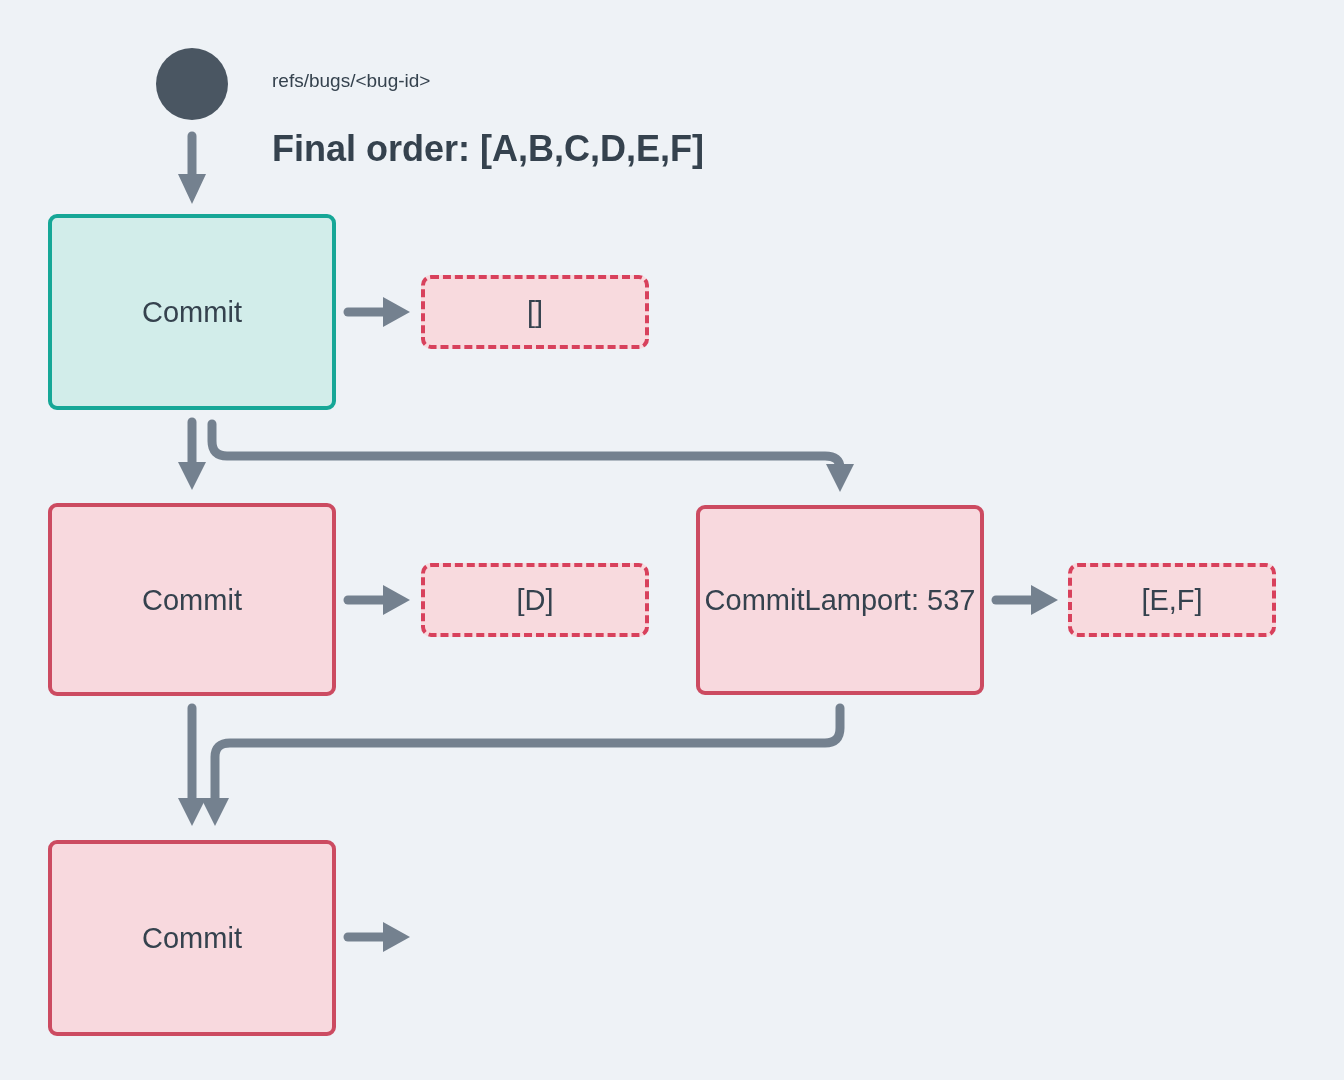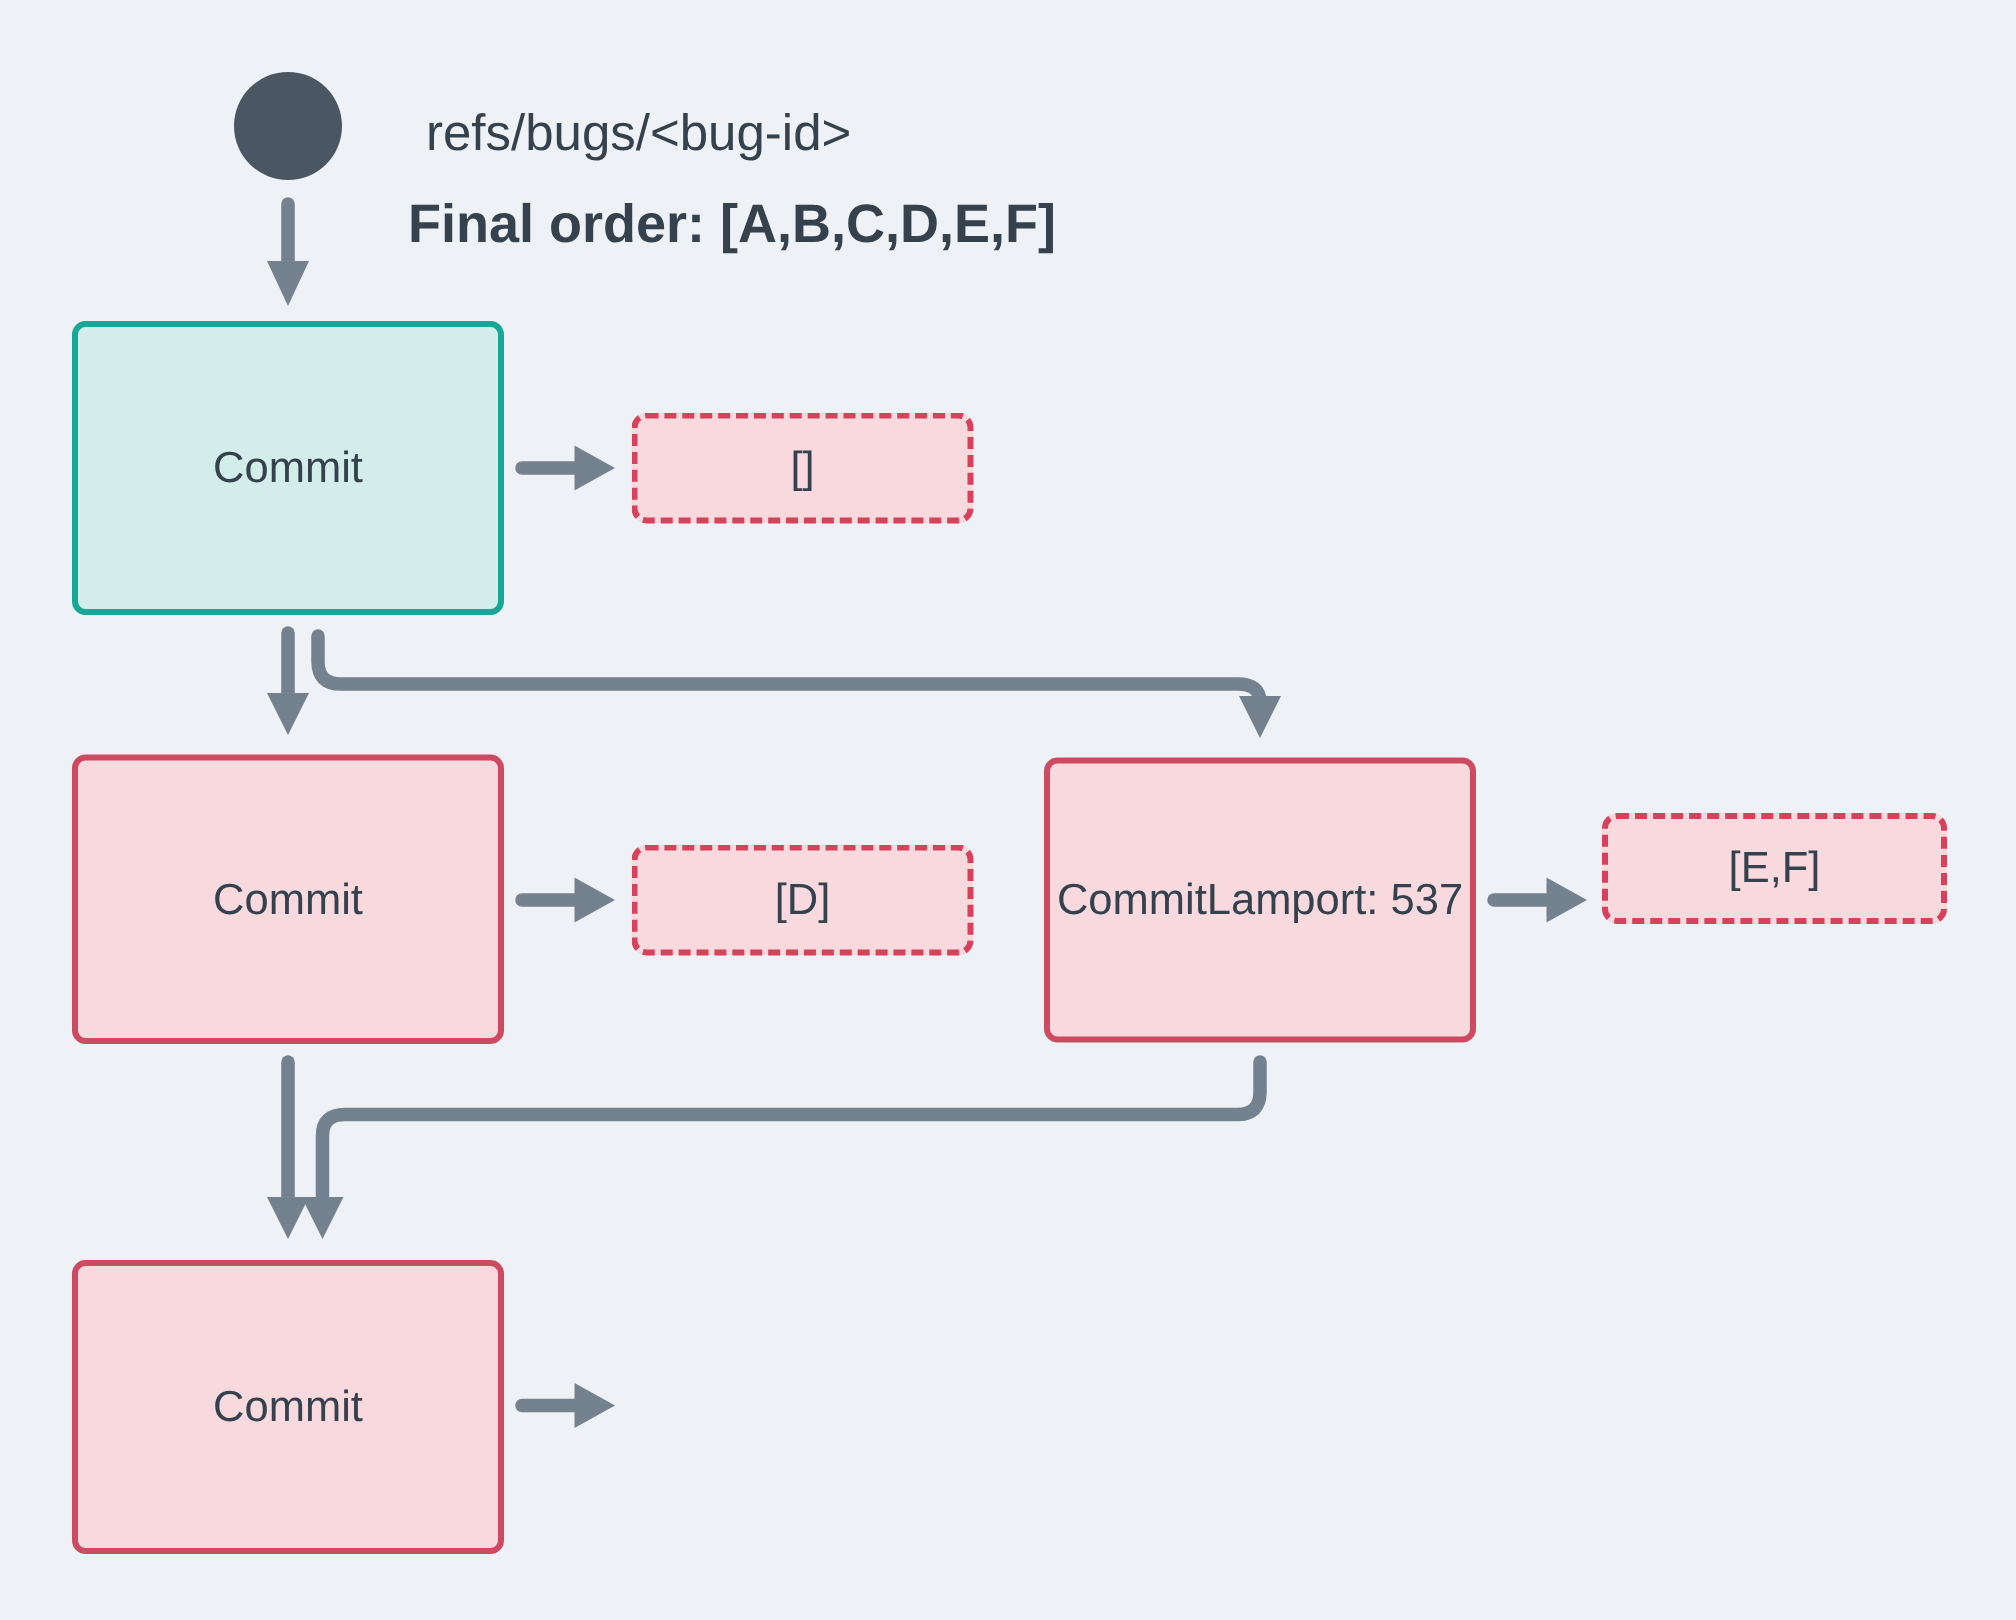--- a/index.html
+++ b/index.html
@@ -32,23 +32,22 @@
   .ref-circle {
     position: absolute;
     left: 156px; top: 48px;
     width: 72px; height: 72px;
     border-radius: 50%;
     background: #4a5662;
   }
   .ref-label {
     position: absolute;
     left: 272px; top: 70px;
-    font-size: 34px;
+    font-size: 19px;
     white-space: nowrap;
-    margin-left: 12px;
   }
   .final-order {
     position: absolute;
     left: 272px; top: 128px;
     font-size: 36px;
     font-weight: bold;
     white-space: nowrap;
   }
 
   .node {
@@ -84,21 +83,21 @@
     border-radius: 10px;
     background: #f8dade;
     border: 4px dashed #d8415c;
     display: flex;
     align-items: center;
     justify-content: center;
     font-size: 29px;
   }
   #payload-864 { left: 421px; top: 275px; }
   #payload-246 { left: 421px; top: 563px; }
-  #payload-537 { left: 1068px; top: 542px; width: 230px; }
+  #payload-537 { left: 1068px; top: 563px; width: 208px; }
   #payload-127 { left: 421px; top: 900px; }
 </style>
 </head>
 <body>
 
 <div class="canvas">
 
   <svg class="edges">
 
     <g>

